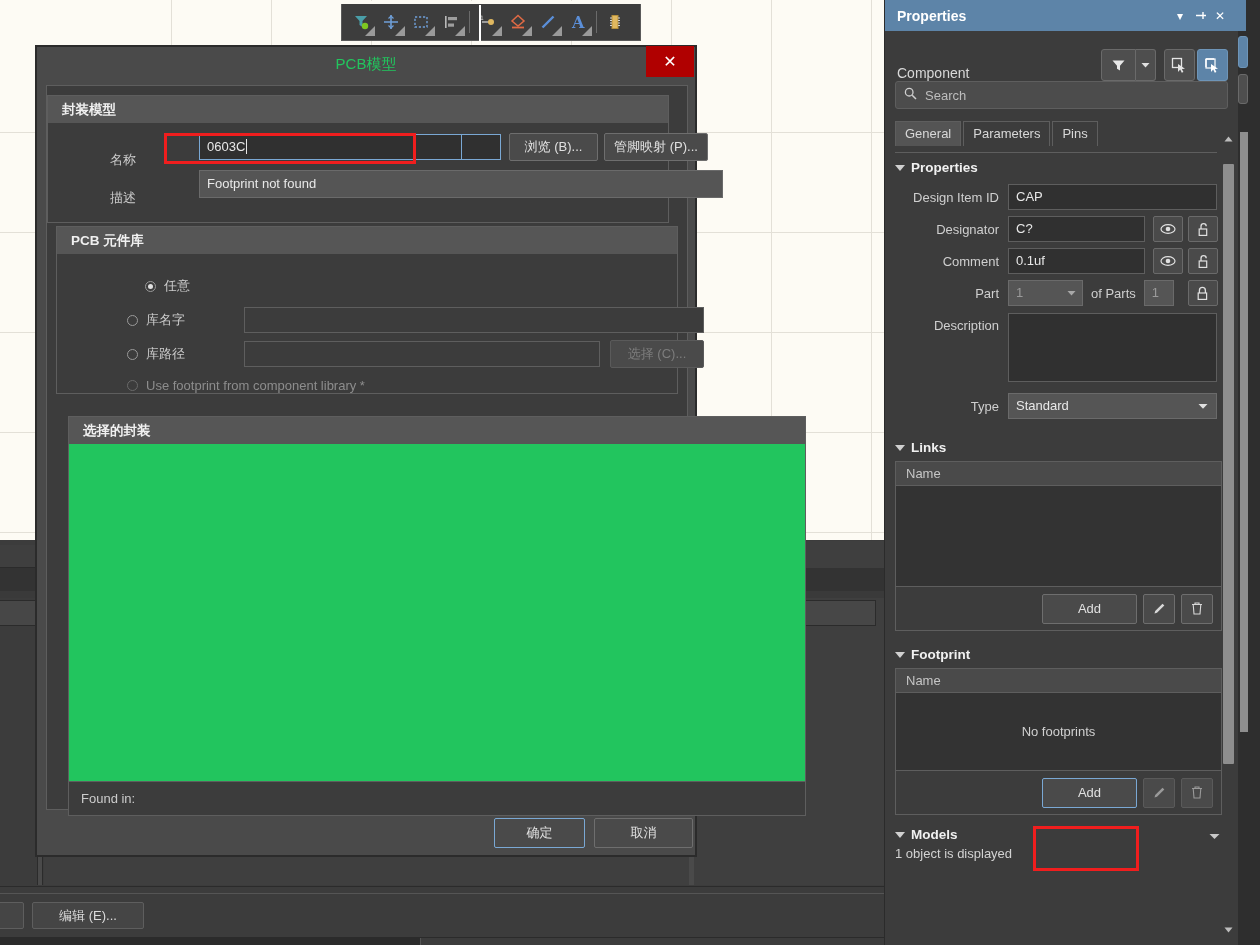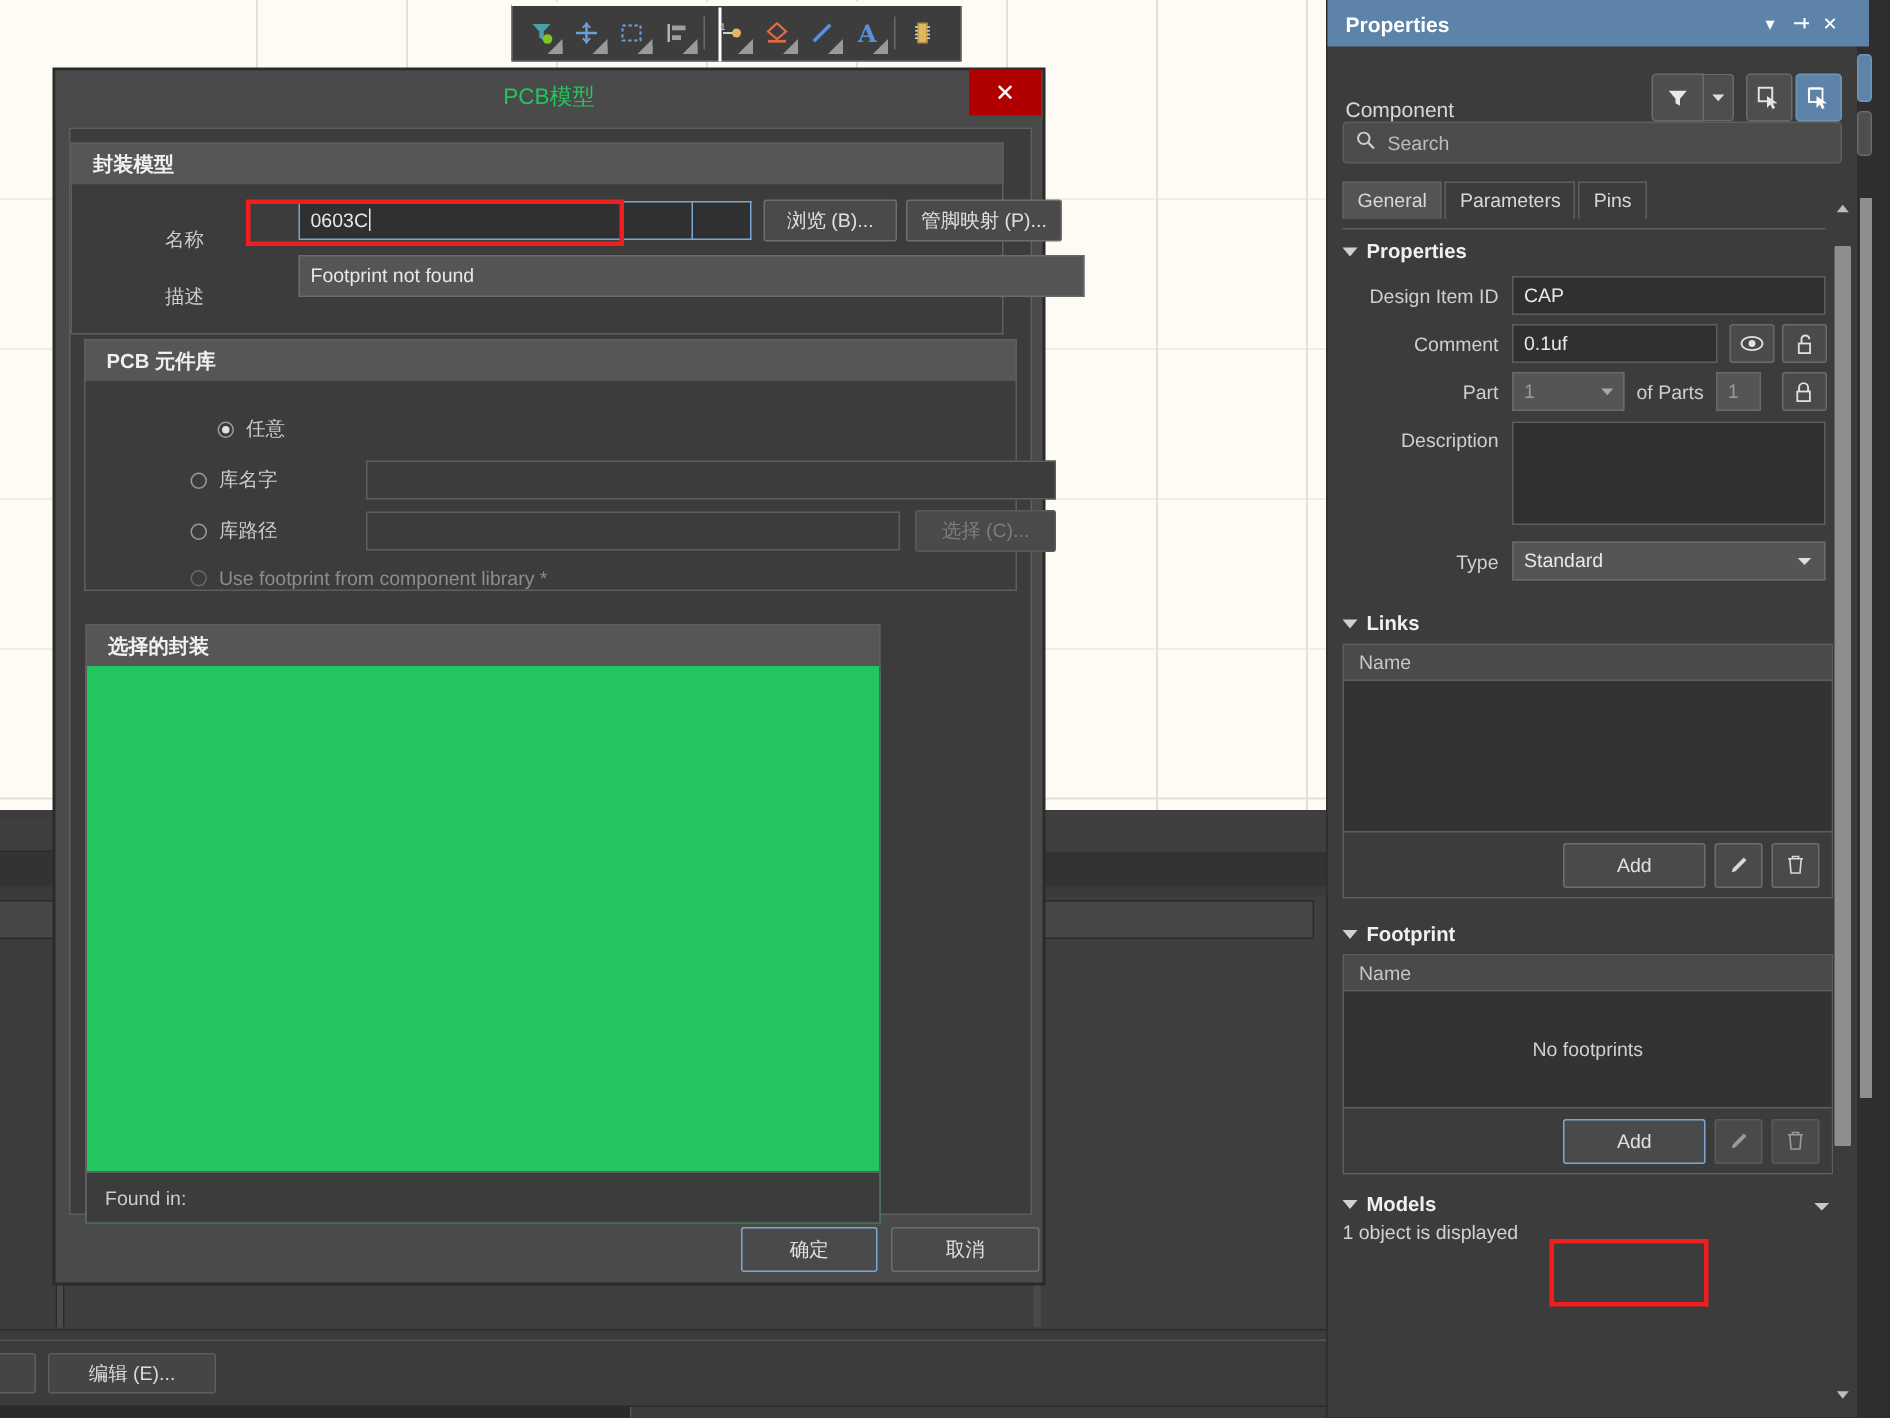--- a/index.html
+++ b/index.html
@@ -329,21 +329,21 @@
           <div class="ti" style="position:absolute;left:187px;top:87px;width:356px;background:#3c3c3c;"></div>
           <div class="btn disabled" style="position:absolute;left:553px;top:86px;width:94px;">选择 (C)...</div>
 
           <div style="position:absolute;left:70px;top:124px;display:flex;align-items:center;gap:8px;">
             <span class="radio dim"></span>
             <span class="lbl" style="color:#8d8d8d;">Use footprint from component library *</span>
           </div>
         </div>
       </div>
 
-      <div style="position:absolute;left:10px;top:330px;width:530px;">
+      <div style="position:absolute;left:21px;top:330px;width:738px;">
         <div class="section-head">选择的封装</div>
         <div class="group-box" style="height:372px;position:relative;background:#22c55e;">
           <div style="position:absolute;left:0;bottom:0;width:100%;height:34px;background:#3c3c3c;border-top:1px solid #5e5e5e;display:flex;align-items:center;padding-left:12px;">
             <span class="lbl">Found in:</span>
           </div>
         </div>
       </div>
     </div>
 
     <div class="btn primary" style="position:absolute;left:457px;top:771px;width:91px;height:30px;">确定</div>
@@ -415,20 +415,36 @@
       <span class="tri"></span>
       <span>Properties</span>
     </div>
 
     <div style="margin:0 16px 0 10px;background:#3c3c3c;position:relative;">
       <div class="pr-row">
         <span class="pr-lbl">Design Item ID</span>
         <span class="ti" style="width:209px;">CAP</span>
       </div>
       <div class="pr-row">
+        <span class="pr-lbl">Designator</span>
+        <span class="ti" style="width:137px;">C?</span>
+        <span class="pin-btn" style="margin-left:8px;">
+          <svg width="16" height="12" viewBox="0 0 16 12">
+              <ellipse cx="8" cy="6" rx="7" ry="4.4" fill="none" stroke="#e0e0e0" stroke-width="1.2"></ellipse>
+              <circle cx="8" cy="6" r="2.3" fill="#e0e0e0"></circle>
+            </svg>
+        </span>
+        <span class="pin-btn" style="margin-left:5px;">
+          <svg width="13" height="15" viewBox="0 0 13 15">
+              <path d="M4 7 V4.2 A2.6 2.6 0 0 1 9.2 4.2" fill="none" stroke="#e0e0e0" stroke-width="1.3"></path>
+              <rect x="2.2" y="7" width="7.5" height="6.4" fill="none" stroke="#e0e0e0" stroke-width="1.2"></rect>
+            </svg>
+        </span>
+      </div>
+      <div class="pr-row">
         <span class="pr-lbl">Comment</span>
         <span class="ti" style="width:137px;">0.1uf</span>
         <span class="pin-btn" style="margin-left:8px;">
           <svg width="16" height="12" viewBox="0 0 16 12">
               <ellipse cx="8" cy="6" rx="7" ry="4.4" fill="none" stroke="#e0e0e0" stroke-width="1.2"></ellipse>
               <circle cx="8" cy="6" r="2.3" fill="#e0e0e0"></circle>
             </svg>
         </span>
         <span class="pin-btn" style="margin-left:5px;">
           <svg width="13" height="15" viewBox="0 0 13 15">

